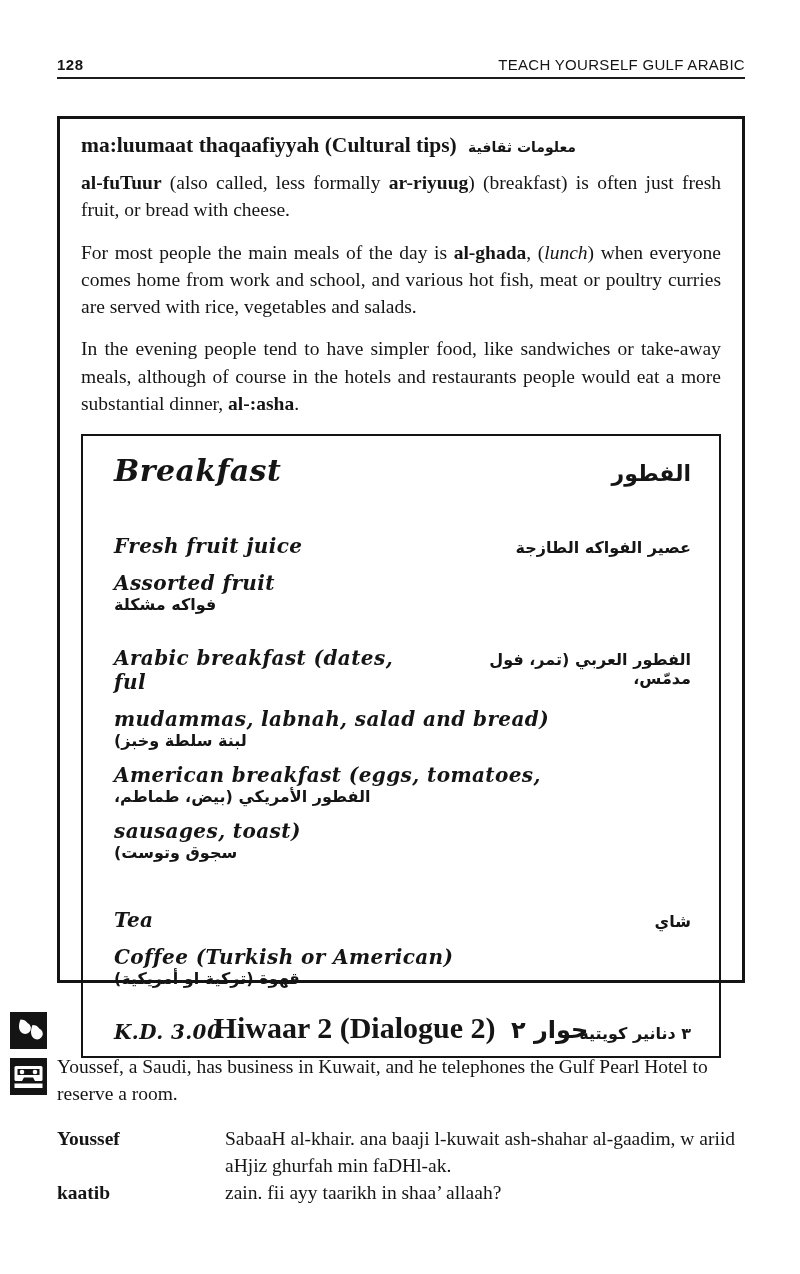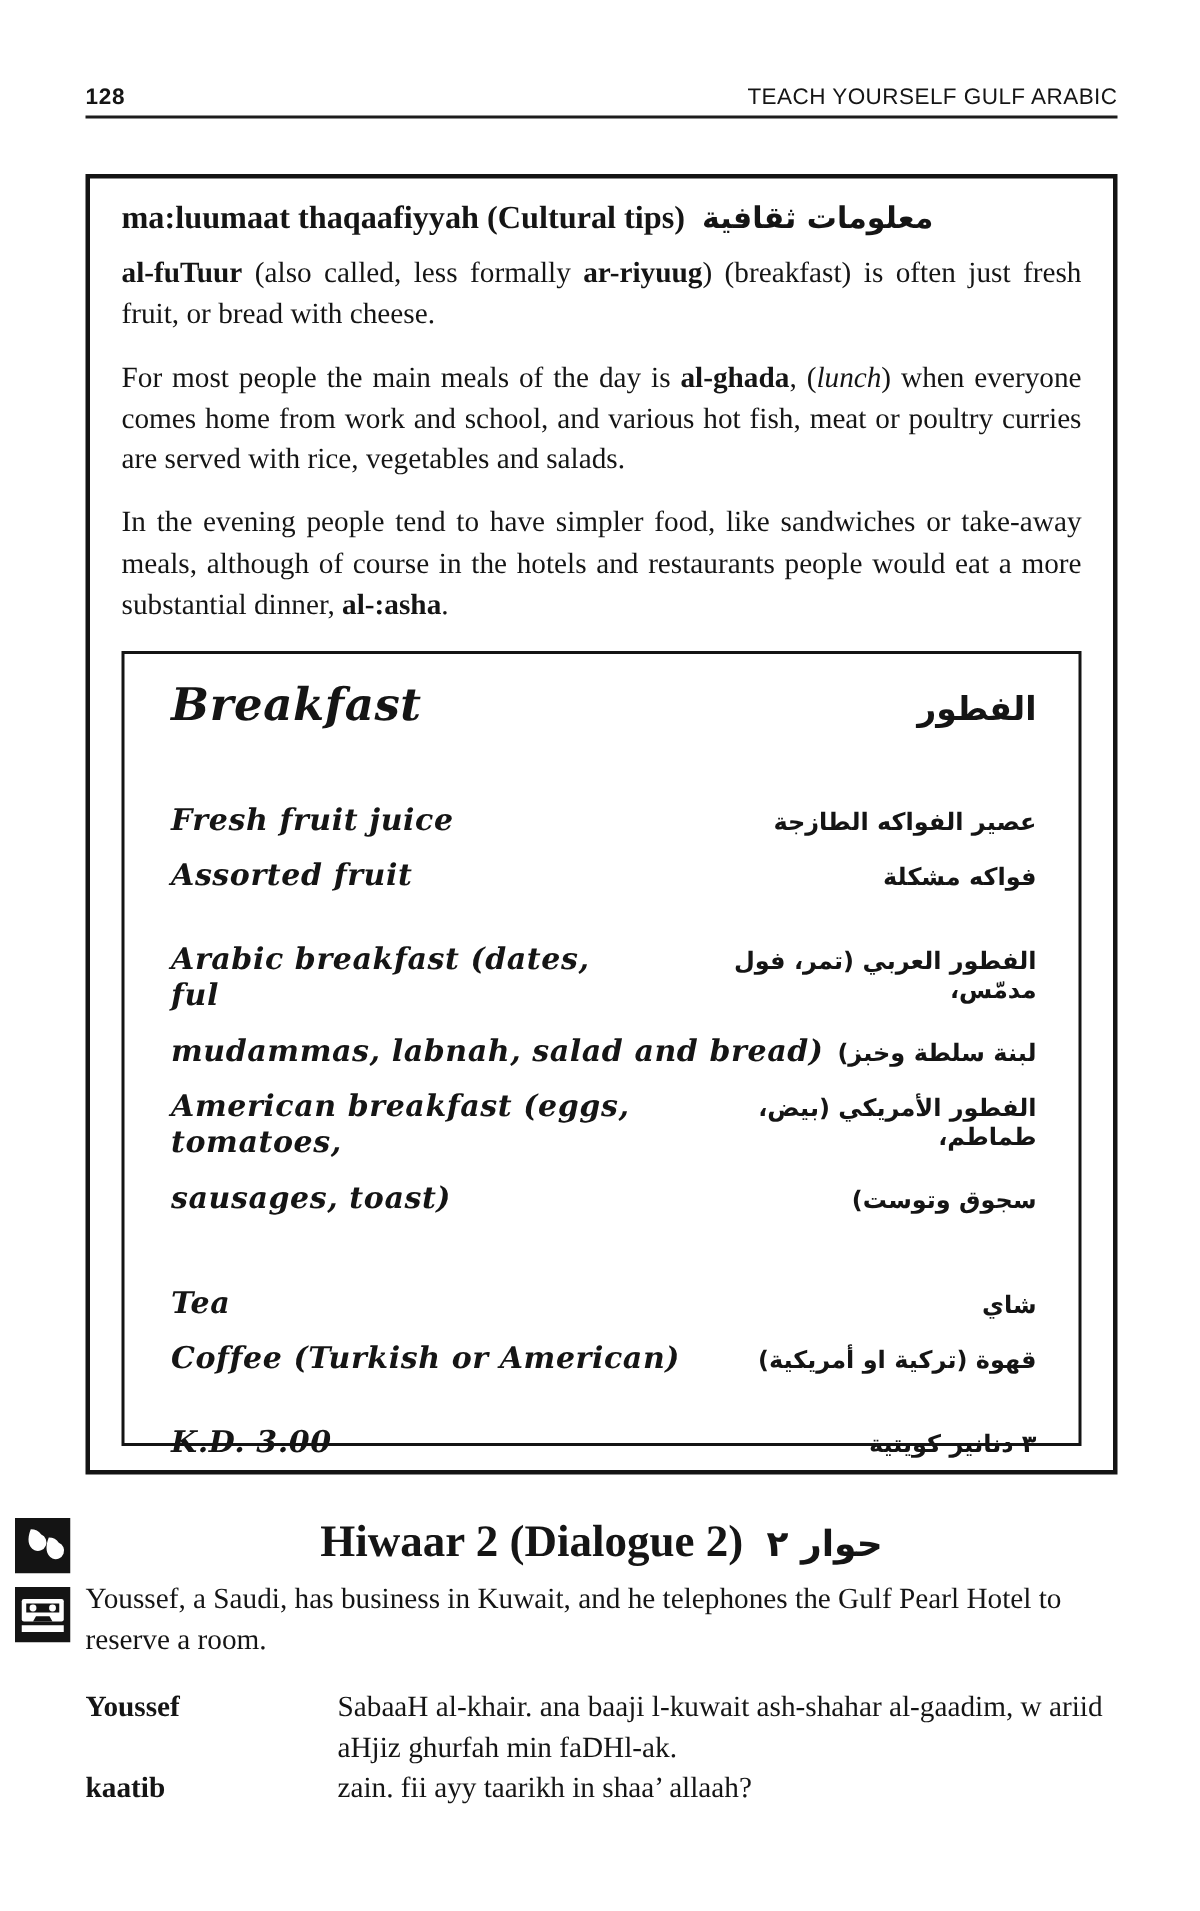--- a/index.html
+++ b/index.html
@@ -32,54 +32,54 @@
   .tips-box {
     margin-top:37px;
     border:3px solid #141414;
     height:867px;
     padding:13px 21px 0 21px;
   }
   .tips-title { font-size:21.5px; line-height:1.3; }
   .tips-title .latin { font-weight:bold; font-family:"Liberation Serif", serif; }
   .tips-title .arabic {
     font-family:"DejaVu Sans", sans-serif;
-    font-weight:bold; font-size:20px; margin-left:6px; direction:rtl; unicode-bidi:isolate;
+    font-weight:bold; font-size:14px; margin-left:6px; direction:rtl; unicode-bidi:isolate;
   }
   .tips-para {
     font-size:19.5px; line-height:1.4;
     text-align:justify;
     margin-top:9px;
   }
   .tips-para + .tips-para { margin-top:15px; }
 
   
   .menu-box {
     margin-top:17px;
     border:2.5px solid #141414;
-    height:530px;
+    height:624px;
     padding:15px 28px 0 31px;
   }
   .menu-row {
     display:flex; justify-content:space-between; align-items:baseline;
   }
   .menu-en {
     font-family:"DejaVu Serif", serif;
     font-style:italic; font-weight:bold;
     font-size:20px; letter-spacing:0.4px;
   }
   .menu-ar {
     font-family:"DejaVu Sans", sans-serif;
     font-weight:bold; font-size:16px;
     direction:rtl; unicode-bidi:isolate;
   }
   .menu-title-row { margin-top:2px; }
   .menu-title-row .menu-en { font-size:30px; }
   .menu-title-row .menu-ar { font-size:22px; }
   .gap-lg { margin-top:46px; }
-  .gap-sm { margin-top:13px; }
+  .gap-sm { margin-top:13px;flex-direction:column; }
   .gap-xl { margin-top:32px; }
 
   
   .dialogue-section { position:relative; margin-top:28px; }
   .margin-icon {
     position:absolute; left:-47px;
     width:37px; height:37px; display:block;
   }
   .icon-quote { top:1px; }
   .icon-cassette { top:47px; }

